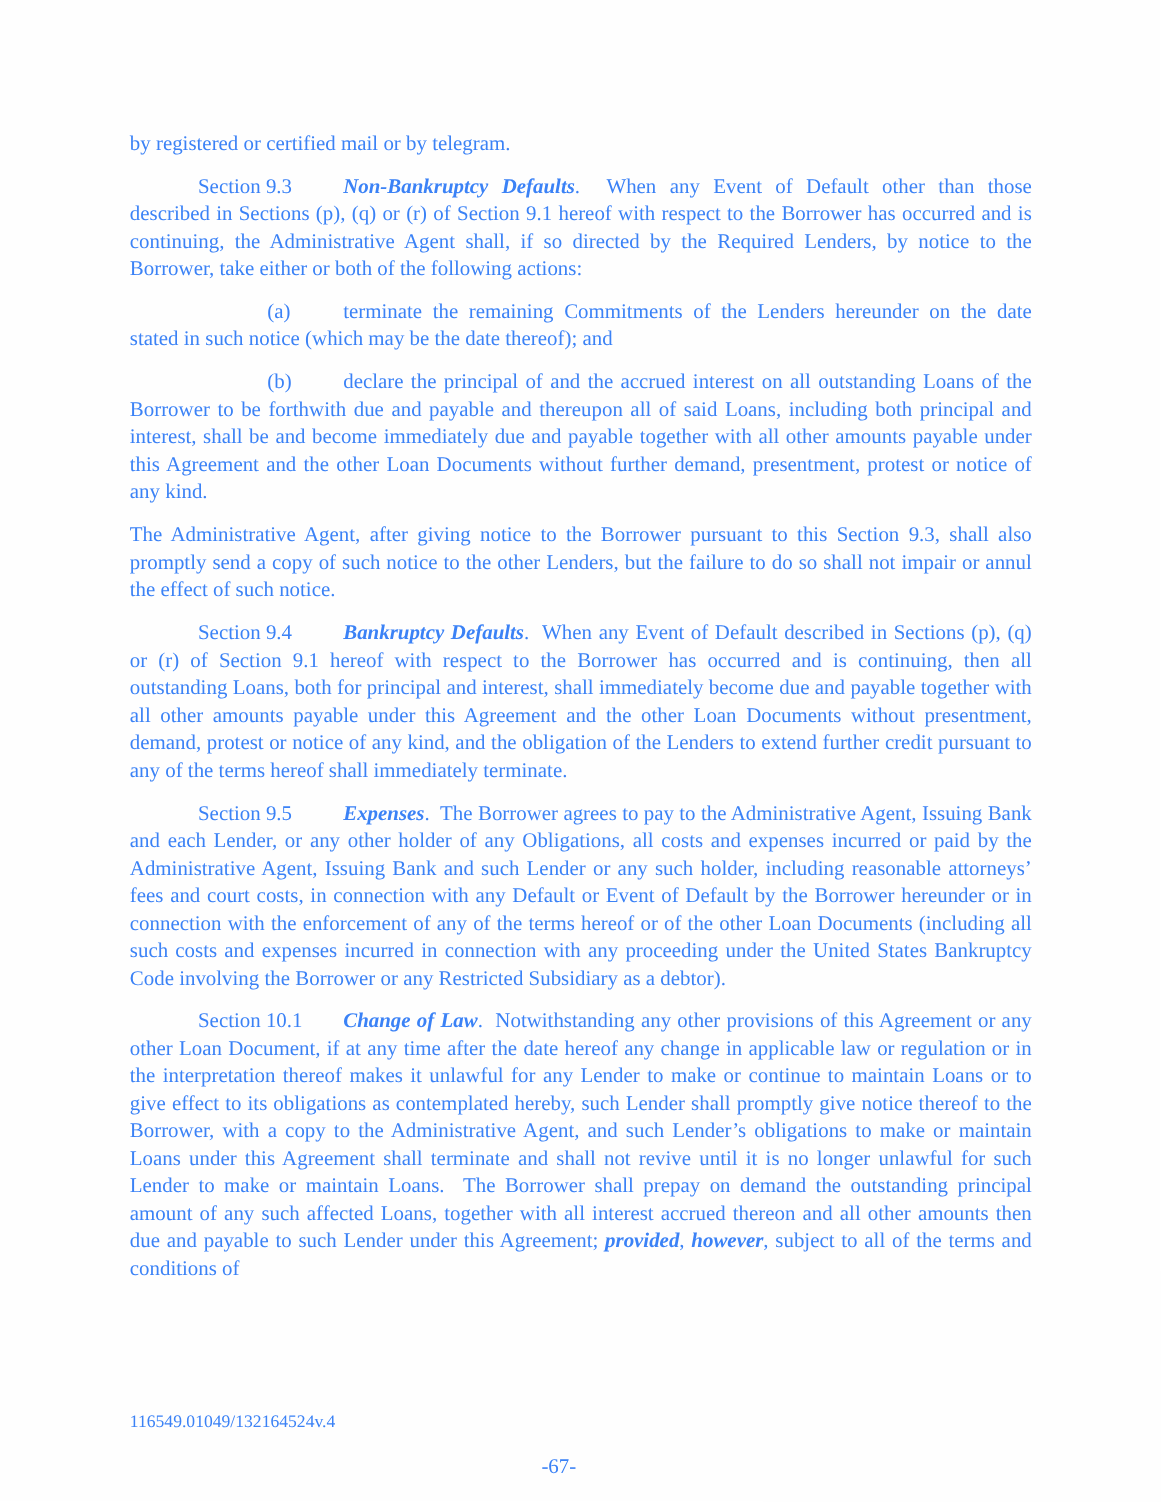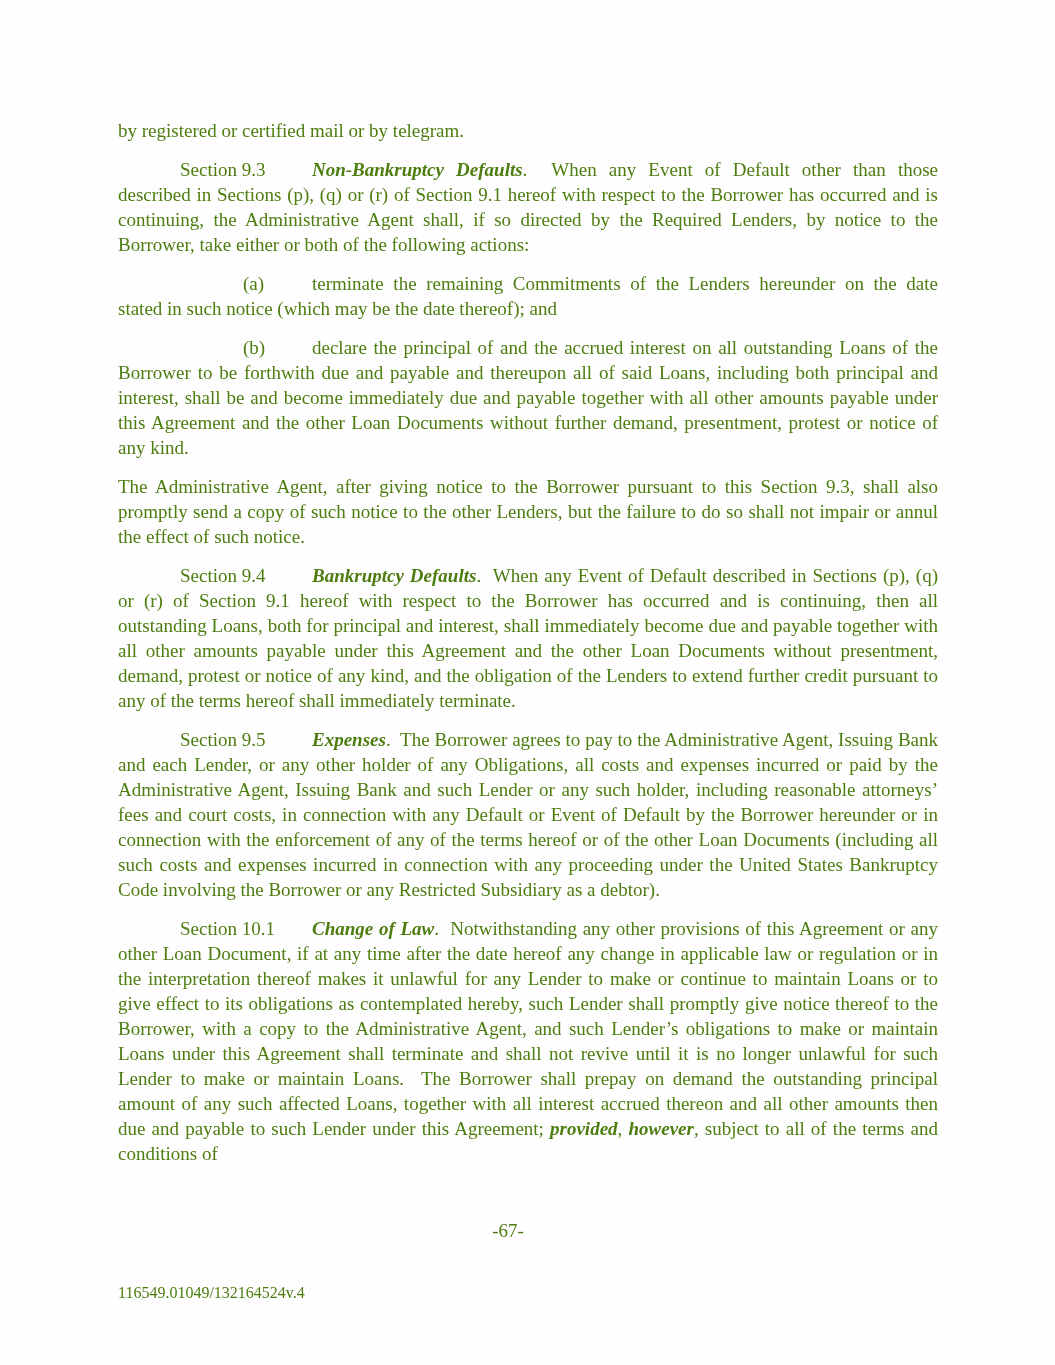--- a/index.html
+++ b/index.html
@@ -5,21 +5,21 @@
   html, body {
     margin: 0;
     padding: 0;
     background: #ffffff;
   }
   .page {
     position: relative;
     width: 1055px;
     height: 1365px;
     background: #fefefe;
-    color: #4d7c0f;
+    color: #3b82f6;
     font-family: "Liberation Serif", "DejaVu Serif", serif;
     font-size: 19px;
     line-height: 25px;
     box-sizing: border-box;
     padding: 118px 117px 0 118px;
     overflow: hidden;
   }
   .para {
     margin: 0 0 14px 0;
     text-align: justify;
@@ -32,21 +32,21 @@
     text-indent: 0;
   }
   .tab-sub {
     display: inline-block;
     width: 69px;
     text-indent: 0;
   }
   .italic { font-style: italic; font-weight: bold; }
   .page-number {
     position: absolute;
-    top: 1218px;
+    top: 1321px;
     left: 0;
     width: 1016px;
     text-align: center;
     font-size: 19px;
   }
   .doc-id {
     position: absolute;
     top: 1280px;
     left: 118px;
     font-size: 16px;

